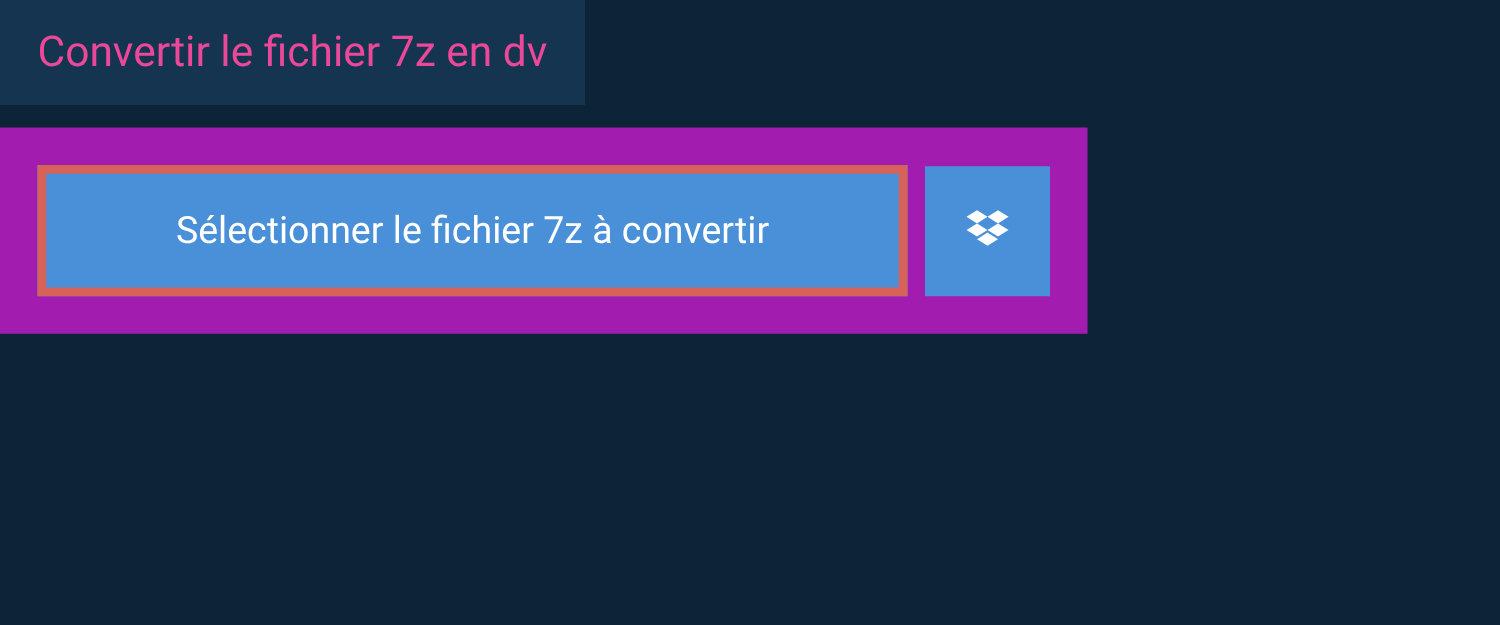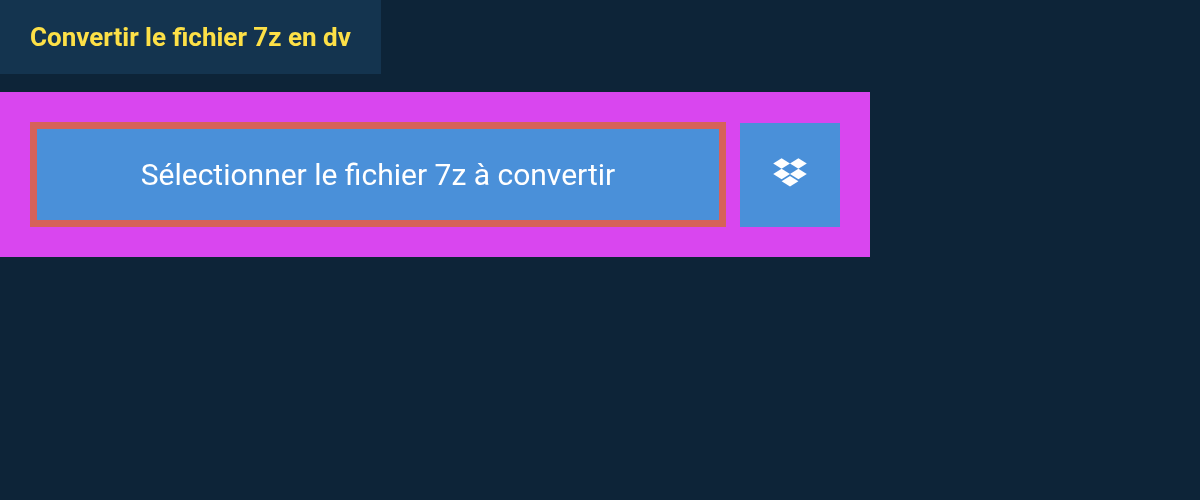--- a/index.html
+++ b/index.html
@@ -13,26 +13,26 @@
       background-color: #0d2438;
       font-family: -apple-system, BlinkMacSystemFont, "Segoe UI", Roboto, Helvetica, Arial, sans-serif;
       overflow: hidden;
     }
     .header-panel {
       background-color: #14344f;
       display: inline-block;
       padding: 22px 30px;
     }
     .header-title {
-      color: #fde047;
-      font-size: 26px;
-      font-weight: 700;
+      color: #ec4899;
+      font-size: 34px;
+      font-weight: 400;
     }
     .upload-container {
-      background-color: #d946ef;
+      background-color: #a21caf;
       margin-top: 18px;
       padding: 30px;
       width: 870px;
       display: flex;
       gap: 14px;
       align-items: center;
     }
     .select-file-button {
       background-color: #4a90d9;
       border: 7px solid #d66259;

